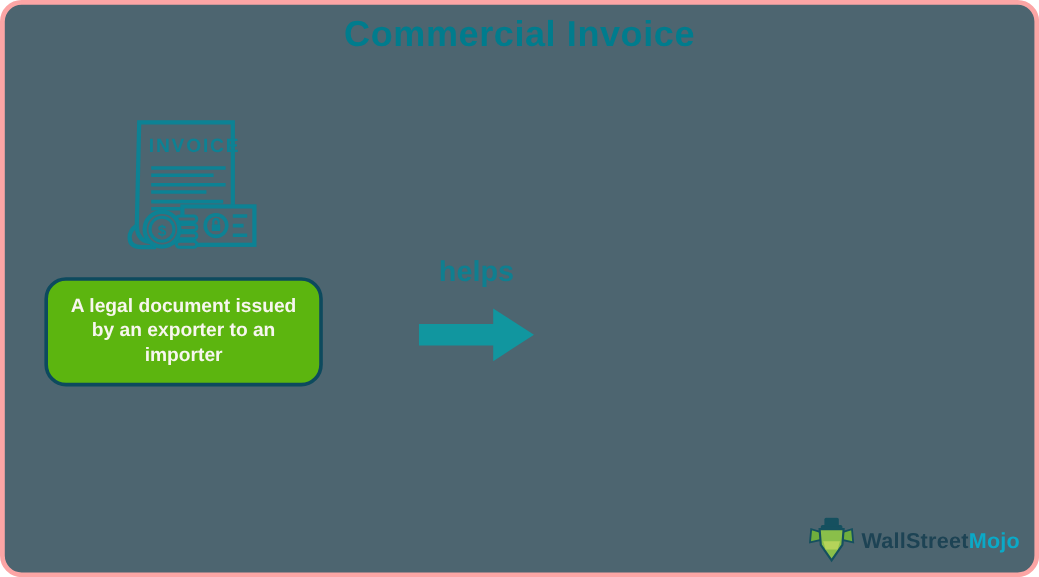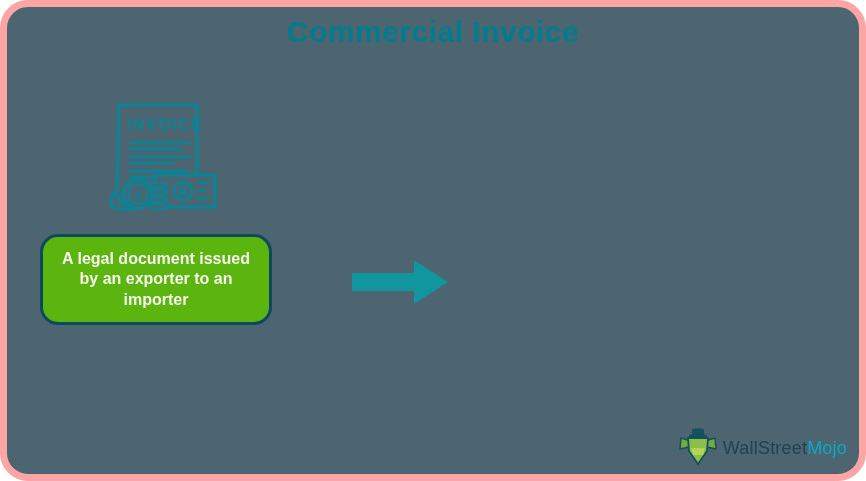--- a/index.html
+++ b/index.html
@@ -1,22 +1,22 @@
 <!DOCTYPE html>
 <html><head>
 <meta charset="utf-8">
 <style>
   * { margin: 0; padding: 0; box-sizing: border-box; }
   html, body { background: #ffffff; font-family: "Liberation Sans", sans-serif; }
   .stage { width: 866px; height: 481px; position: relative; }
   .card {
     position: absolute; inset: 0;
     background: #4d6570;
-    border: 7px solid #fca5a5;
-    border-radius: 28px;
+    border: 4px solid #fca5a5;
+    border-radius: 18px;
     overflow: hidden;
   }
   .title {
     position: absolute; top: 8px; left: 0; width: 100%;
     text-align: center;
     font-size: 30px; font-weight: 800; letter-spacing: 0.5px;
     color: #007c8d;
   }
   .invoice-icon { position: absolute; left: 96px; top: 92px; width: 120px; height: 124px; }
   .flow-box {
@@ -35,21 +35,21 @@
   .helps-label {
     position: absolute; left: 345px; top: 209px; width: 96px;
     text-align: center;
     font-size: 24px; font-weight: 800; color: #0f7f90;
   }
   .arrow { position: absolute; left: 345px; top: 251px; width: 96px; height: 48px; }
   .logo {
     position: absolute; right: 12px; bottom: 6px;
     display: flex; align-items: center; gap: 4px;
   }
-  .logo-text { font-size: 18px; font-weight: 400; letter-spacing: 0.2px; white-space: nowrap; }
+  .logo-text { font-size: 18px; font-weight: 700; letter-spacing: 0.2px; white-space: nowrap; }
   .logo-part1 { color: #1d4354; }
   .logo-part2 { color: #0ba9c7; }
 </style>
 </head>
 <body>
 
 <div class="stage">
   <div class="card">
 
     <div class="title">Commercial Invoice</div>
@@ -83,20 +83,21 @@
 
       <circle cx="35" cy="95" r="14.5" fill="#4d6570" stroke="#0d8294" stroke-width="3.5"></circle>
       <circle cx="35" cy="95" r="10" stroke="#0d8294" stroke-width="2.5"></circle>
       <text x="35" y="100.5" text-anchor="middle" font-family="Liberation Sans, sans-serif" font-size="13" font-weight="bold" fill="#0d8294">$</text>
     </svg>
 
     <div class="flow-box box-left">
       <span>A legal document issued by an exporter to an importer</span>
     </div>
 
+    <div class="helps-label">helps</div>
 
     <svg class="arrow" viewBox="0 0 96 48">
       <polygon points="0,15 62,15 62,2 96,24 62,46 62,33 0,33" fill="#11969f"></polygon>
     </svg>
 
 
     <div class="logo">
       <svg width="42" height="40" viewBox="0 0 40 40">
 
         <polygon points="2,21 3,10 13,13 11,19" fill="#6fae3d" stroke="#15505f" stroke-width="1.5"></polygon>

